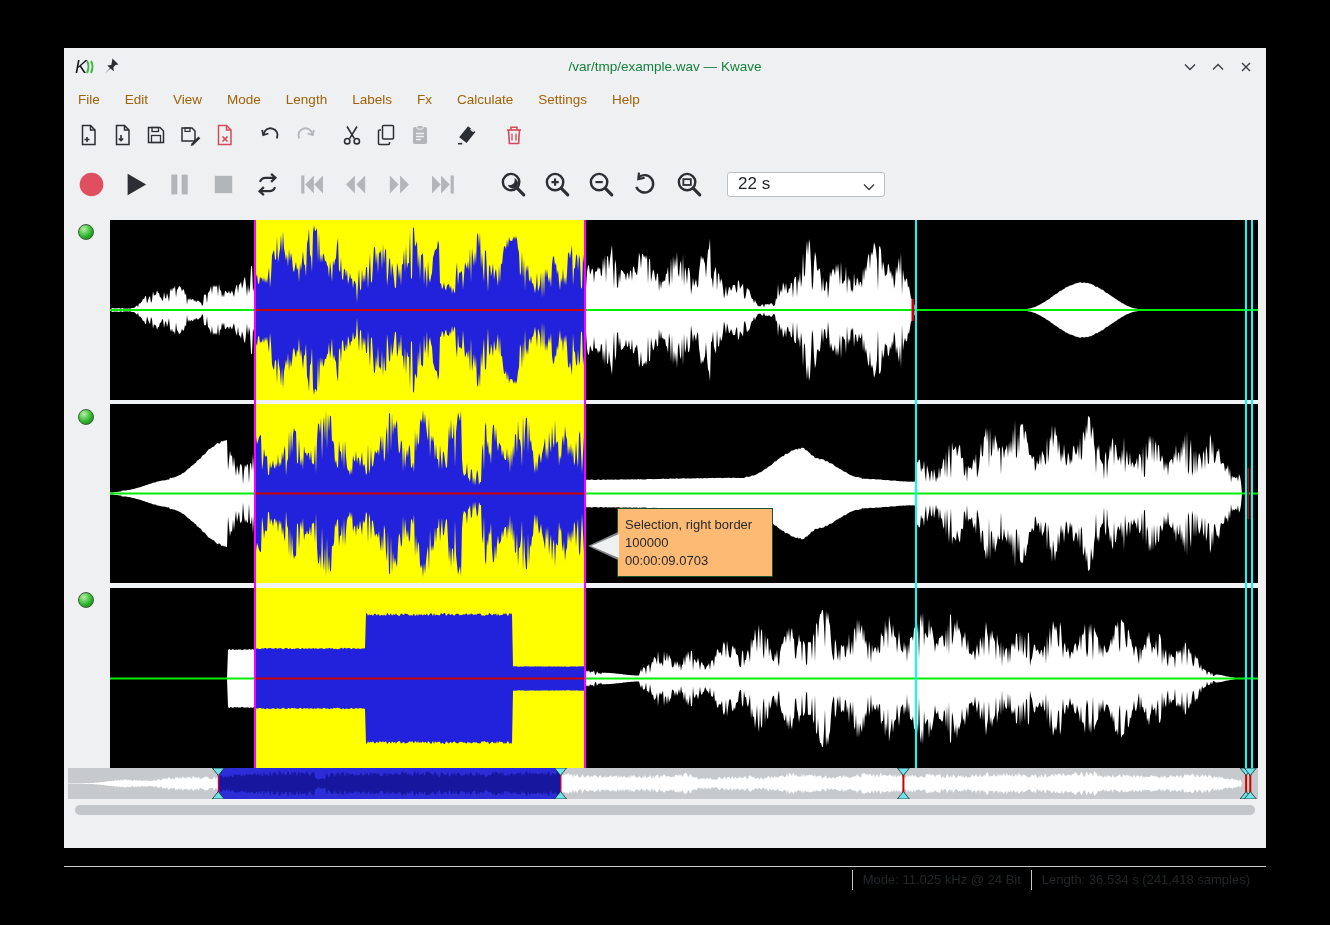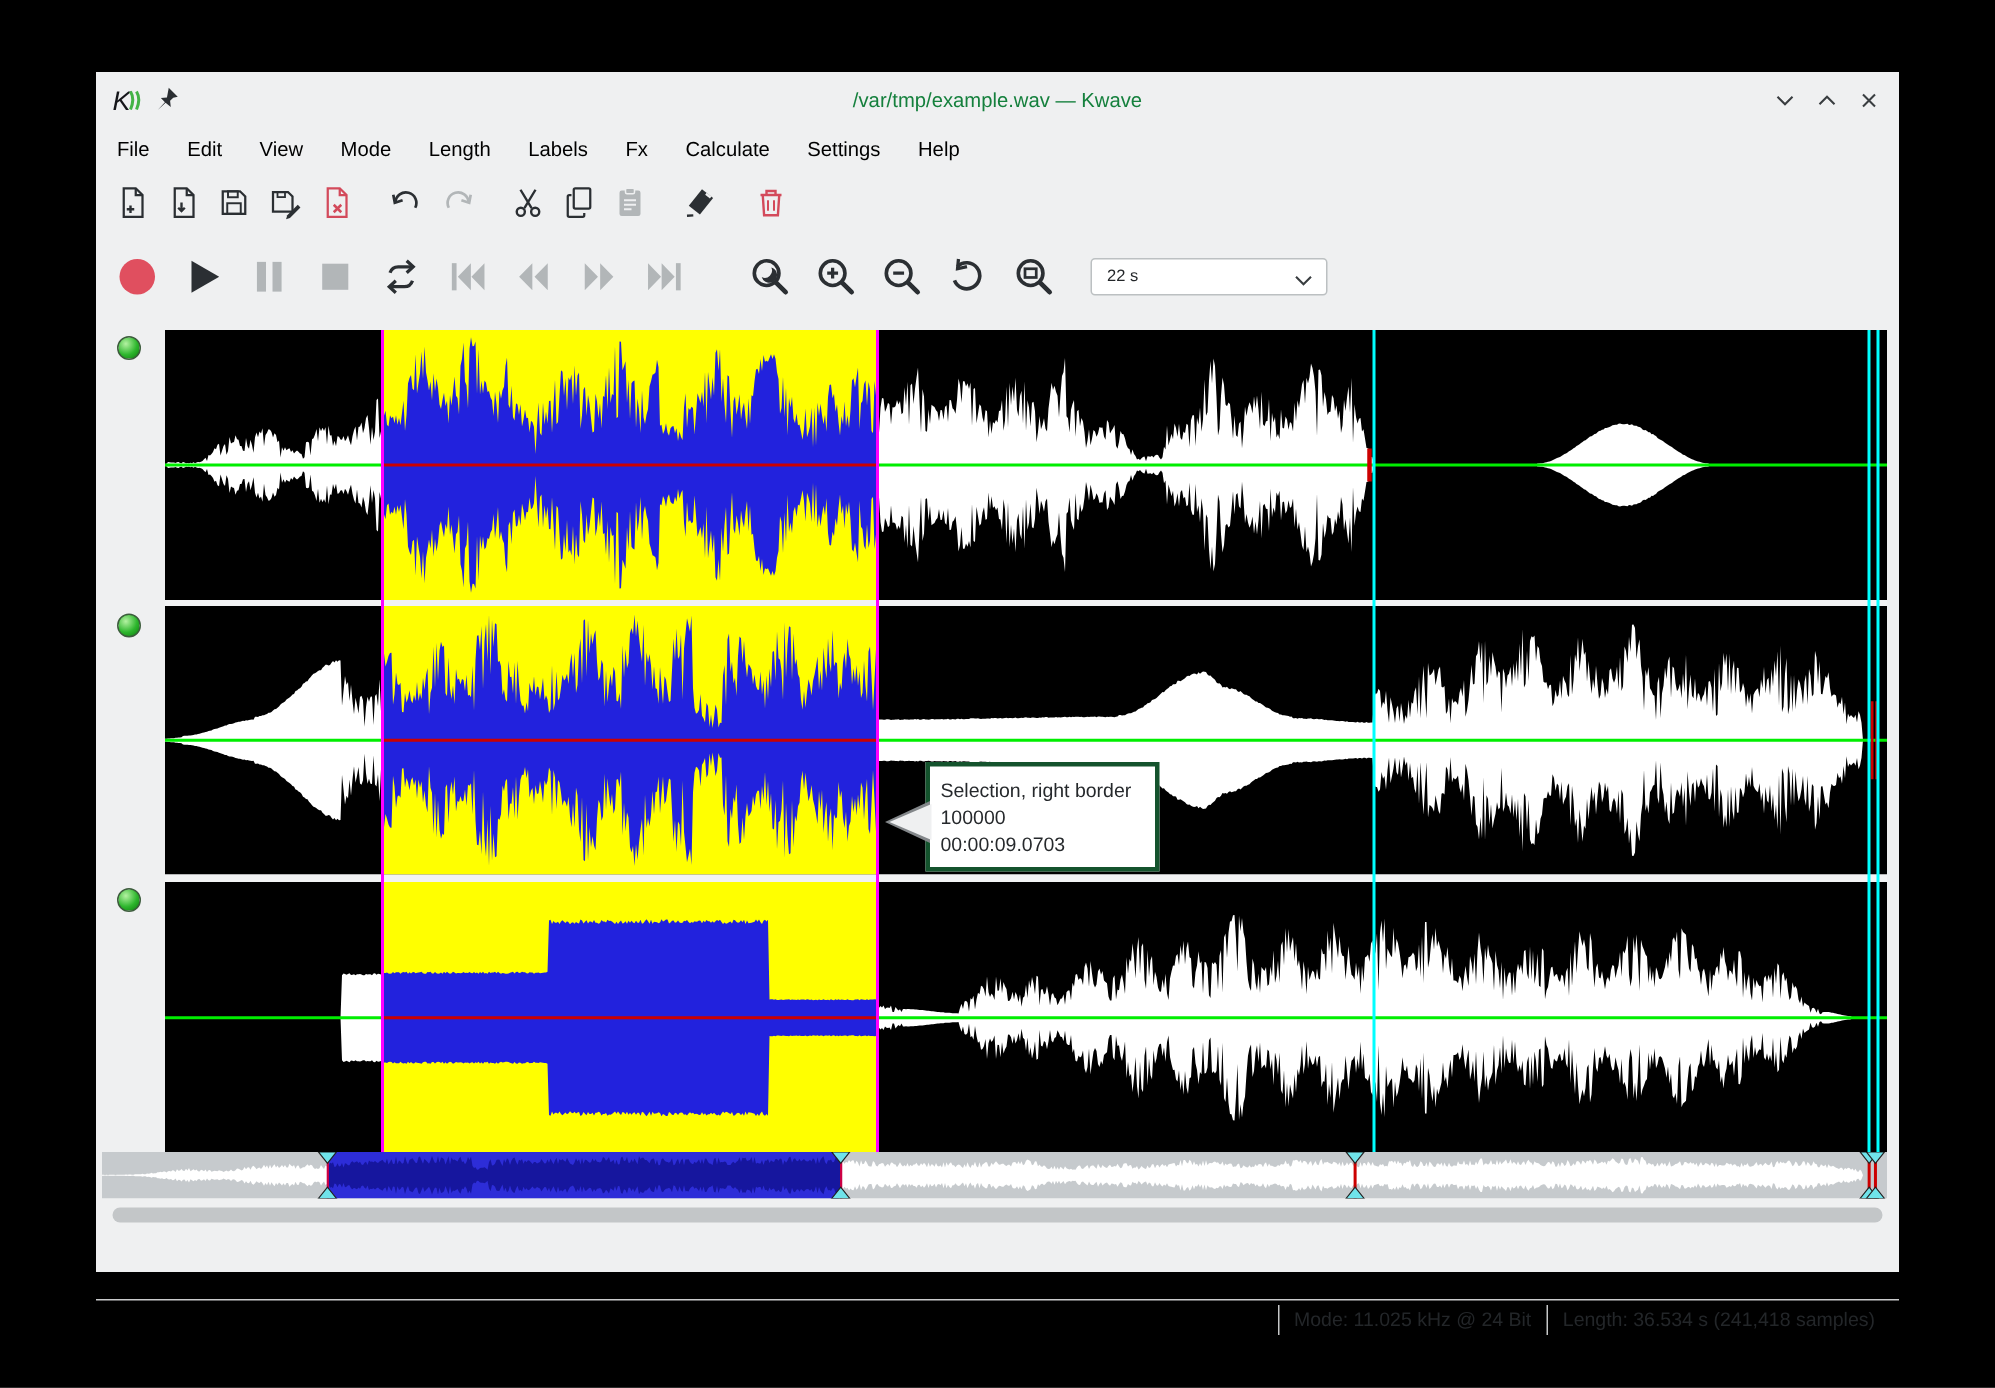--- a/index.html
+++ b/index.html
@@ -8,43 +8,43 @@
   #win{position:absolute;left:64px;top:48px;width:1202px;height:800px;background:#eff0f1;}
   
   .titlebar{position:absolute;left:0;top:0;right:0;height:38px;}
   .titlebar .title{position:absolute;left:0;right:0;top:0;height:38px;line-height:38px;text-align:center;font-size:13.5px;color:#15803d;}
   .applogo{position:absolute;left:10px;top:8px;width:22px;height:22px;}
   .pinicon{position:absolute;left:38px;top:9px;width:18px;height:18px;}
   .winbtns{position:absolute;right:8px;top:7px;display:flex;gap:4px;}
   .winbtn{width:24px;height:24px;display:flex;align-items:center;justify-content:center;}
   
   .menubar{position:absolute;left:0;top:38px;right:0;height:26px;display:flex;align-items:center;padding-left:6px;}
-  .menuitem{padding:3px 8px;margin-right:9px;font-size:13.5px;color:#000000;border-radius:3px;}
+  .menuitem{padding:3px 8px;margin-right:9px;font-size:13.5px;color:#a16207;border-radius:3px;}
   
   .tb1{position:absolute;left:0;top:64px;right:0;height:46px;display:flex;align-items:center;padding-left:12px;}
   .tb2{position:absolute;left:0;top:110px;right:0;height:52px;display:flex;align-items:center;padding-left:13px;}
   .tbtn{display:inline-flex;align-items:center;justify-content:center;}
   .tb1 .tbtn{width:24px;height:24px;margin-right:10px;}
   .tb2 .tbtn{width:29px;height:29px;margin-right:15px;}
   .gap{margin-left:13px !important;}
   .biggap{margin-left:26px !important;}
-  .combo{margin-left:8px;width:158px;height:25px;background:#fff;border:1px solid #bcc0c2;border-radius:3px;display:flex;align-items:center;padding:0 10px;font-size:11px;color:#232629;position:relative;}
+  .combo{margin-left:8px;width:158px;height:25px;background:#fff;border:1px solid #bcc0c2;border-radius:3px;display:flex;align-items:center;padding:0 10px;font-size:17px;color:#232629;position:relative;}
   .combo svg{position:absolute;right:9px;top:10px;}
   
   .led{position:absolute;left:14px;width:16px;height:16px;border-radius:50%;border:1px solid #3c5c3c;background:radial-gradient(circle at 35% 30%,#b4f2a2,#2db62d 55%,#0d780d);}
   .tracks{position:absolute;left:46px;top:172px;width:1148px;height:548px;background:#f2f3f4;}
   .trk{position:absolute;left:0;}
   .vline{position:absolute;top:0;height:548px;z-index:5;}
   .overview{position:absolute;left:4px;top:720px;width:1190px;height:31px;}
   .scrollbar{position:absolute;left:11px;top:757px;width:1180px;height:10px;border-radius:5px;background:#c3c6c8;}
   
   .statusbar{position:absolute;left:0;right:0;top:774px;height:26px;border-top:1px solid #c9cacb;display:flex;justify-content:flex-end;align-items:center;font-size:13px;color:#232629;padding-right:6px;margin-top:44px;}
   .statusitem{padding:0 10px;border-left:1px solid #c6c7c8;height:20px;line-height:20px;}
   
-  .tooltip{position:absolute;left:617px;top:508px;width:156px;background:#ffffff;border:3px solid #14532d;padding:7px 7px 6px 7px;font-size:13px;line-height:18px;color:#26292c;z-index:50;}
+  .tooltip{position:absolute;left:617px;top:508px;width:156px;background:#fdba74;border:1px solid #14532d;padding:7px 7px 6px 7px;font-size:13px;line-height:18px;color:#26292c;z-index:50;}
   .tooltip .arrow-b{position:absolute;left:-30px;top:23px;width:0;height:0;border-top:14px solid transparent;border-bottom:14px solid transparent;border-right:30px solid #83878a;}
   .tooltip .arrow-f{position:absolute;left:-27px;top:25px;width:0;height:0;border-top:12px solid transparent;border-bottom:12px solid transparent;border-right:28px solid #eff0f1;}
 </style>
 </head>
 <body>
 
 <div id="screen">
   <div id="win">
 
     <div class="titlebar">

